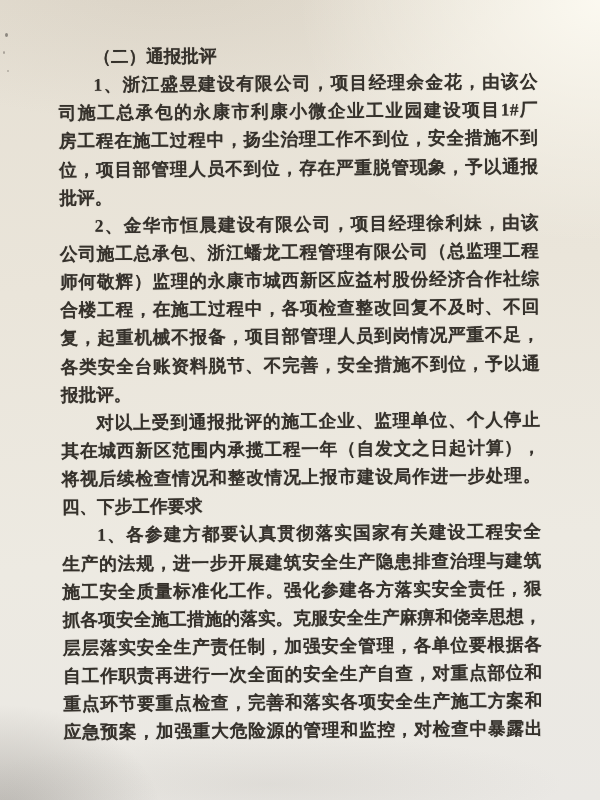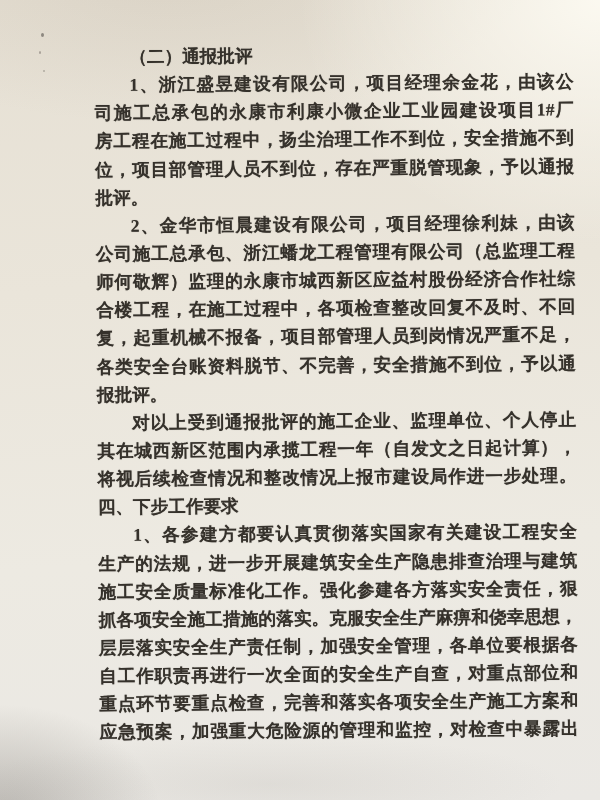--- a/index.html
+++ b/index.html
@@ -7,21 +7,21 @@
     width: 600px; height: 800px; overflow: hidden; position: relative;
     font-family: "Liberation Serif", serif;
     
     background:
       radial-gradient(ellipse 260px 180px at 0% 102%, rgba(105,100,94,0.38), rgba(105,100,94,0.0) 62%),
       radial-gradient(ellipse 420px 340px at 100% 0%, rgba(255,253,245,0.85), rgba(255,253,245,0.0) 72%),
       radial-gradient(ellipse 560px 240px at 28% -4%, rgba(186,175,158,0.28), rgba(186,175,158,0.0) 65%),
       radial-gradient(ellipse 420px 70px at 45% 98%, rgba(150,145,138,0.14), rgba(150,145,138,0.0) 70%),
       linear-gradient(176deg, #e6e0d4 0%, #eae5da 35%, #edeae2 68%, #eae8e4 100%);
   }
-  .photo { position: absolute; inset: 0; margin-left: 36px; }
+  .photo { position: absolute; inset: 0; }
   .speck { position: absolute; background: #8d8880; border-radius: 50%; }
   .s1 { left: 5px;  top: 33px; width: 3px; height: 4px; }
   .s2 { left: 3px;  top: 51px; width: 2px; height: 3px; opacity: .7; }
   .s3 { left: 7px;  top: 70px; width: 2px; height: 2px; opacity: .6; }
   .doc-text {
     position: absolute; left: 61px; top: 43px; width: 479px;
     transform: rotate(-0.45deg); transform-origin: left center;
     font-size: 17.6px; line-height: 28.15px; font-weight: 600;
     color: #35312b; text-shadow: 0 0 0.7px rgba(53,49,43,0.55);
   }

